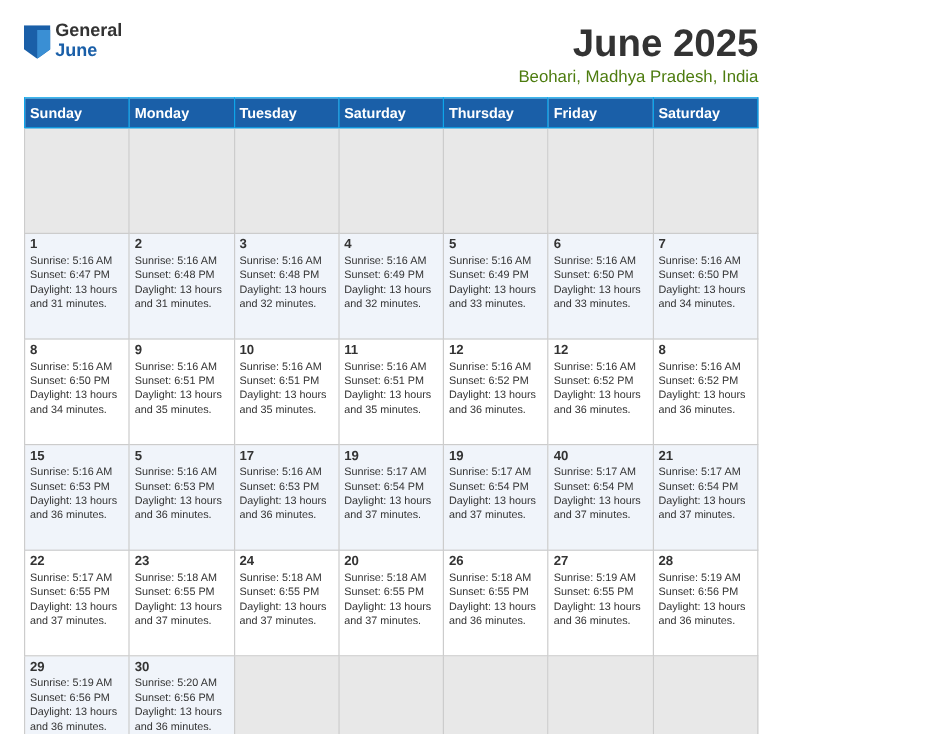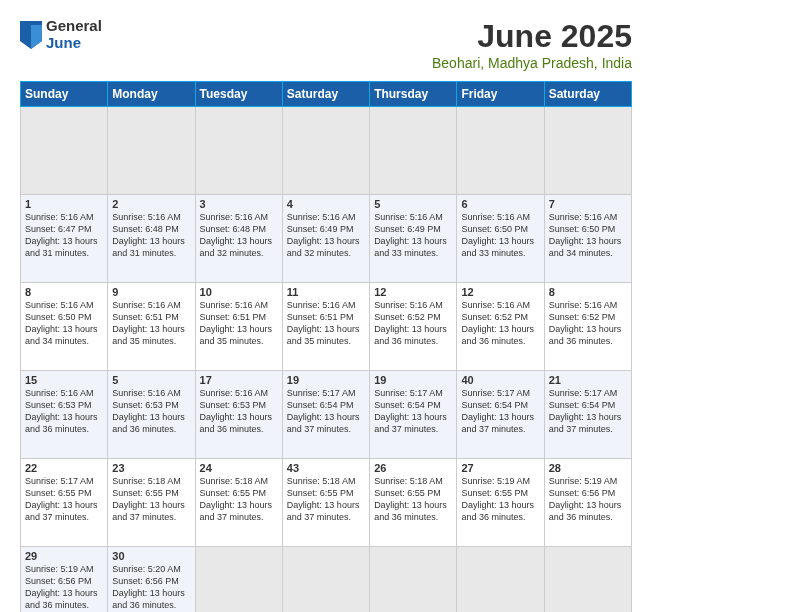--- a/index.html
+++ b/index.html
@@ -243,21 +243,21 @@
           </td>
           <td>
             <span class="day-num">23</span>
             <div class="day-info">Sunrise: 5:18 AM<br>Sunset: 6:55 PM<br>Daylight: 13 hours and 37 minutes.</div>
           </td>
           <td>
             <span class="day-num">24</span>
             <div class="day-info">Sunrise: 5:18 AM<br>Sunset: 6:55 PM<br>Daylight: 13 hours and 37 minutes.</div>
           </td>
           <td>
-            <span class="day-num">43</span>
+            <span class="day-num">20</span>
             <div class="day-info">Sunrise: 5:18 AM<br>Sunset: 6:55 PM<br>Daylight: 13 hours and 37 minutes.</div>
           </td>
           <td>
             <span class="day-num">26</span>
             <div class="day-info">Sunrise: 5:18 AM<br>Sunset: 6:55 PM<br>Daylight: 13 hours and 36 minutes.</div>
           </td>
           <td>
             <span class="day-num">27</span>
             <div class="day-info">Sunrise: 5:19 AM<br>Sunset: 6:55 PM<br>Daylight: 13 hours and 36 minutes.</div>
           </td>

